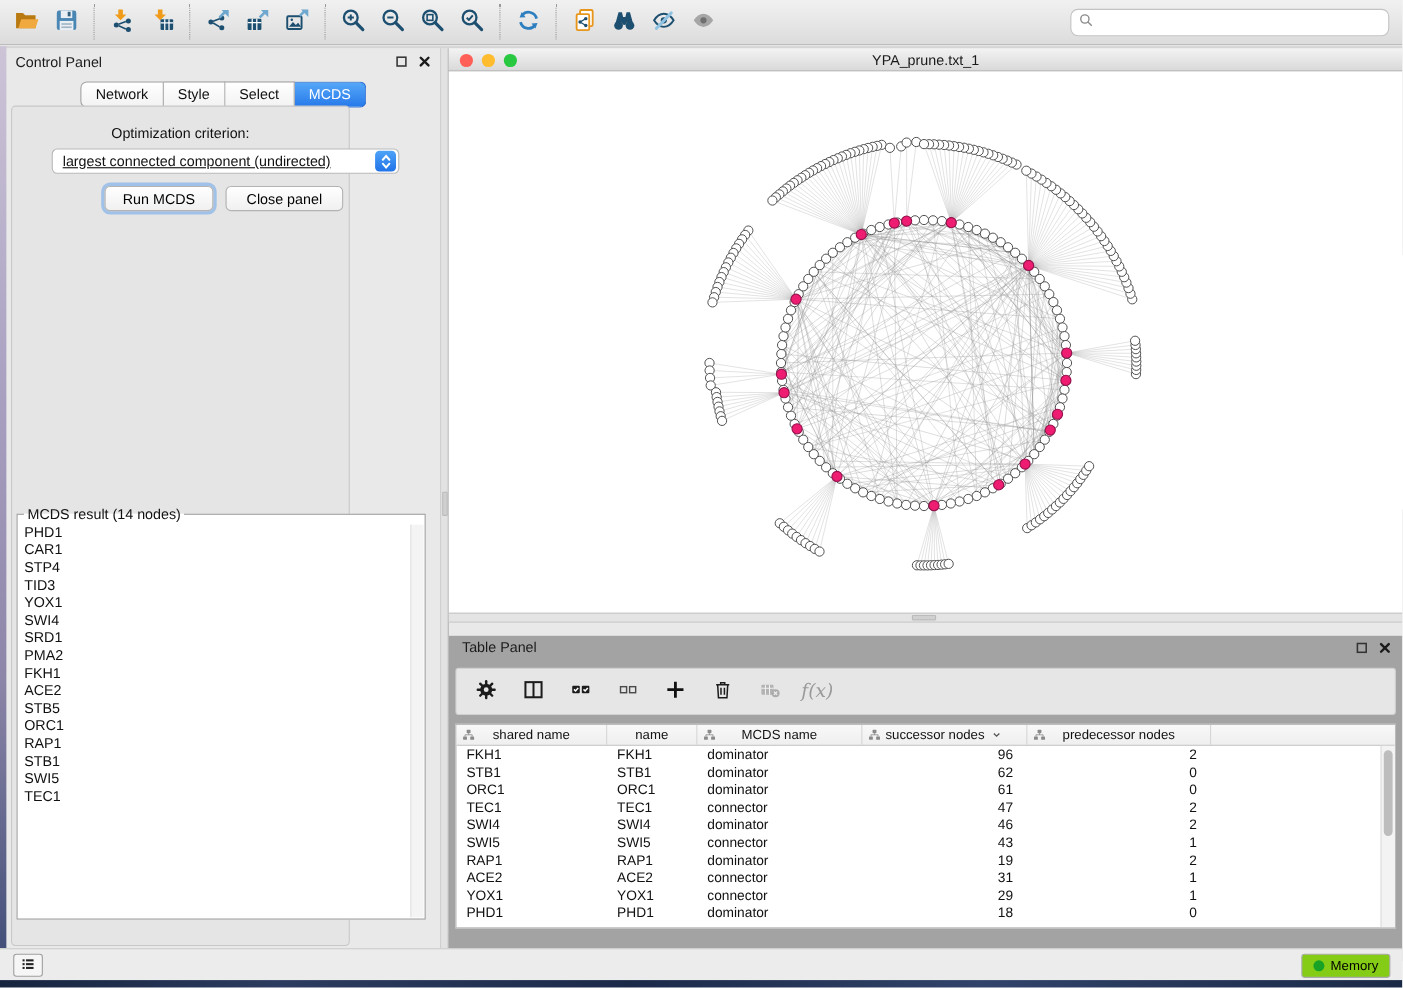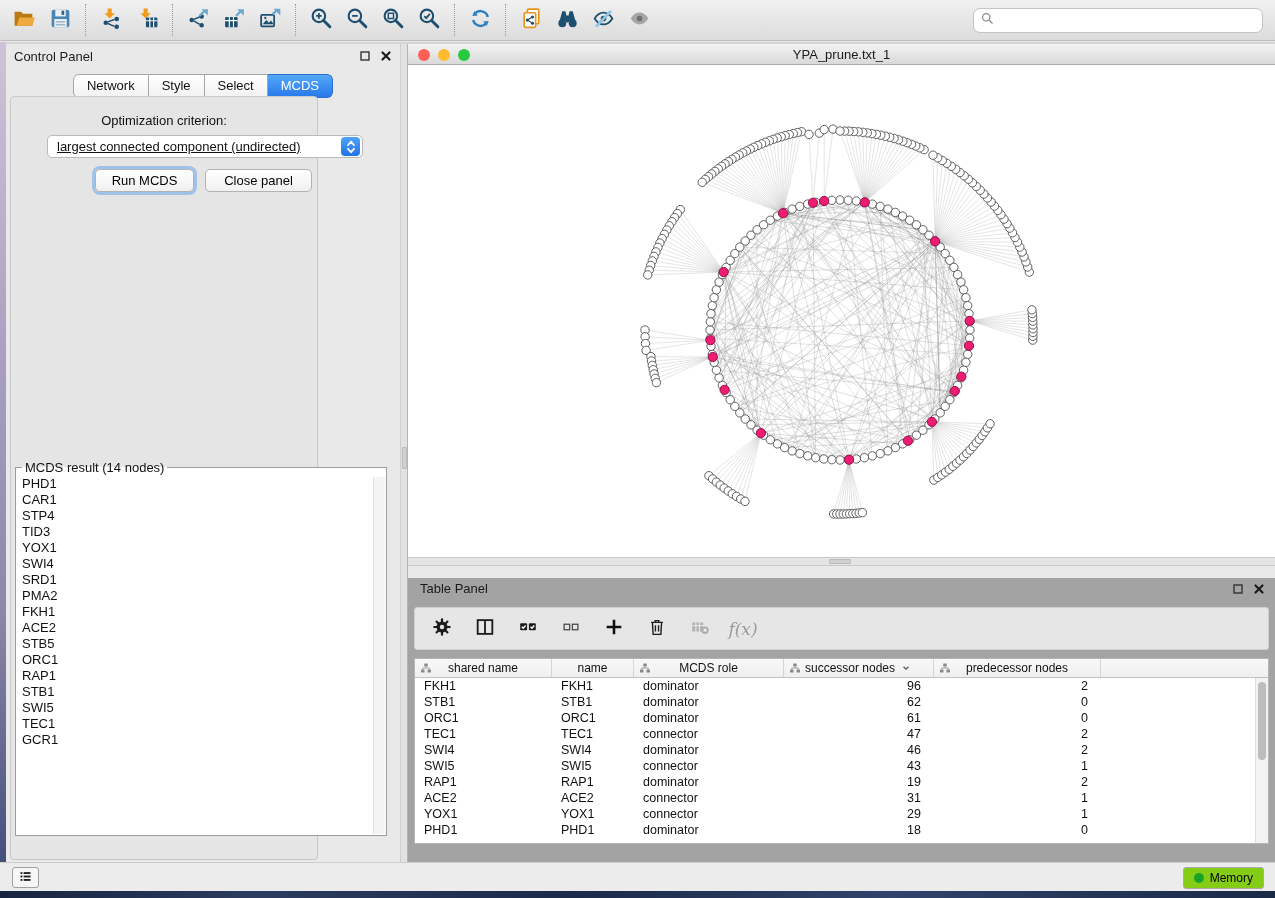--- a/index.html
+++ b/index.html
@@ -328,21 +328,20 @@
             <li>SRD1</li>
             <li>PMA2</li>
             <li>FKH1</li>
             <li>ACE2</li>
             <li>STB5</li>
             <li>ORC1</li>
             <li>RAP1</li>
             <li>STB1</li>
             <li>SWI5</li>
             <li>TEC1</li>
-            <li>GCR1</li>
           </ul>
         <div class="result-scroll"></div>
       </fieldset>
     </div>
   </div>
 
   <div class="vsplit">
       <div class="grip"></div>
     </div>
 
@@ -1149,21 +1148,21 @@
             <span class="cicon">
               <svg viewBox="0 0 24 24">
                 <g fill="#8a8a8a">
                   <rect x="8.5" y="3" width="7" height="6" rx="1"></rect>
                   <rect x="2" y="15" width="7" height="6" rx="1"></rect>
                   <rect x="15" y="15" width="7" height="6" rx="1"></rect>
                 </g>
                 <path d="M12 9v3M5.5 15v-3h13v3" stroke="#8a8a8a" stroke-width="1.5" fill="none"></path>
               </svg>
             </span>
-            <span>MCDS role</span>
+            <span>MCDS name</span>
           </div>
           <div class="th" style="width: 150px;">
             <span class="cicon">
               <svg viewBox="0 0 24 24">
                 <g fill="#8a8a8a">
                   <rect x="8.5" y="3" width="7" height="6" rx="1"></rect>
                   <rect x="2" y="15" width="7" height="6" rx="1"></rect>
                   <rect x="15" y="15" width="7" height="6" rx="1"></rect>
                 </g>
                 <path d="M12 9v3M5.5 15v-3h13v3" stroke="#8a8a8a" stroke-width="1.5" fill="none"></path>

